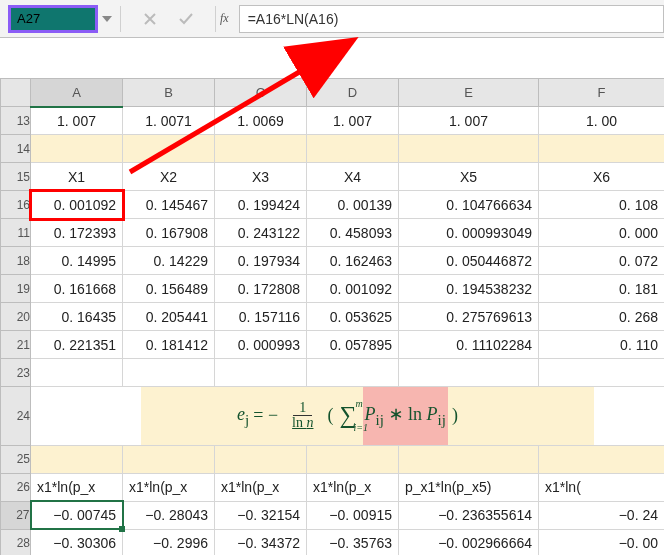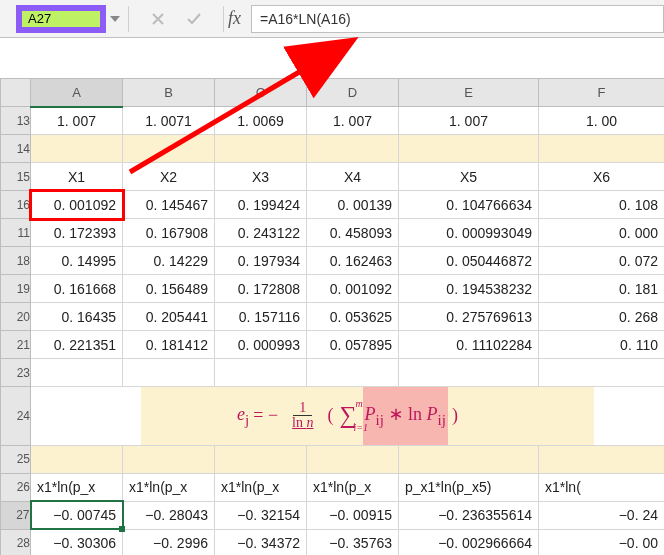--- a/index.html
+++ b/index.html
@@ -1,25 +1,25 @@
 <!DOCTYPE html>
 <html><head>
 <meta charset="utf-8">
 <style>
   * { box-sizing: border-box; margin: 0; padding: 0; }
   body { font-family: "Segoe UI", Arial, sans-serif; font-size: 13px; background: #fff; width: 664px; height: 555px; overflow: hidden; position: relative; }
 
   
   .fbar { display: flex; align-items: center; height: 38px; border-bottom: 1px solid #c0c0c0; background: #f3f3f3; }
-  .name-box { width: 90px; height: 28px; background: #bef264; border: 6px solid #8b5cf6; display: flex; align-items: center; padding: 0 6px; margin-left: 16px; }
+  .name-box { width: 90px; height: 28px; background: #0f766e; border: 3px solid #8b5cf6; display: flex; align-items: center; padding: 0 6px; margin-left: 8px; }
   .name-drop { width: 18px; height: 28px; display:flex; align-items:center; justify-content:center; color:#777; }
   .fbtns { display:flex; gap:14px; margin: 0 14px; align-items:center; }
   .fbtn { width:22px; height:22px; display:flex; align-items:center; justify-content:center; color:#888; }
   .divider { width:1px; height:26px; background:#d0d0d0; margin:0 4px; }
-  .fx { font-style: italic; font-family: "Times New Roman", serif; font-size: 18px; color:#555; margin-right:10px; }
+  .fx { font-style: italic; font-family: "Times New Roman", serif; font-size: 12px; color:#555; margin-right:10px; }
   .formula-input { flex:1; height:28px; background:#fff; border:1px solid #c0c0c0; display:flex; align-items:center; padding:0 8px; font-size:14px; color:#333; position:relative; }
 
   
   .arrow { position:absolute; left:120px; top:32px; pointer-events:none; z-index:50; }
 
   
   .grid-wrap { margin-top: 40px; position: relative; }
   table { border-collapse: collapse; width: 100%; table-layout: fixed; }
   td, th { border: 1px solid #d6d6d6; height: 28px; font-size: 14px; font-family: Arial, sans-serif; }
   th.rowh { background:#e6e6e6; width:30px; font-weight:normal; color:#555; font-size:12px; text-align:right; border:1px solid #bdbdbd;}
@@ -32,21 +32,21 @@
   td.lft { text-align: left; }
   tr.cream td { background:#fdf2d0; }
   .corner { background:#e6e6e6; border:1px solid #bdbdbd;}
 
   .redbox { outline: 3px solid #ff0000; outline-offset:-1px; }
   .greenbox { outline: 2px solid #217346; outline-offset:-1px; position:relative; }
   .greenbox::after { content:""; position:absolute; right:-3px; bottom:-3px; width:6px; height:6px; background:#217346; }
 
   
   .formula-pane { height: 56px; position:relative; }
-  .math { font-family: "Times New Roman", serif; font-size:18px; color:#be185d; display:flex; align-items:center; justify-content:center; gap:4px; height:100%; }
+  .math { font-family: "Times New Roman", serif; font-size:18px; color:#14532d; display:flex; align-items:center; justify-content:center; gap:4px; height:100%; }
   .frac { display:inline-flex; flex-direction:column; align-items:center; line-height:1; margin:0 4px; }
   .frac .top { border-bottom:1px solid #333; padding:0 6px; font-size:14px;}
   .frac .bot { padding:0 6px; font-size:14px;text-decoration:underline; }
   .sigma { font-size:24px; position:relative; margin:0 2px;}
   .sigma-sup { font-size:10px; position:absolute; top:-4px; left:16px;}
   .sigma-sub { font-size:10px; position:absolute; bottom:-4px; left:14px; white-space:nowrap;}
   .hl { background:#f7b6b0; padding:16px 2px; }
   .cream-bar { position:absolute; left:110px; right:70px; top:0; bottom:0; background:#fdf2d0; z-index:-1;}
 
   .trunc { overflow:hidden; white-space:nowrap; }

